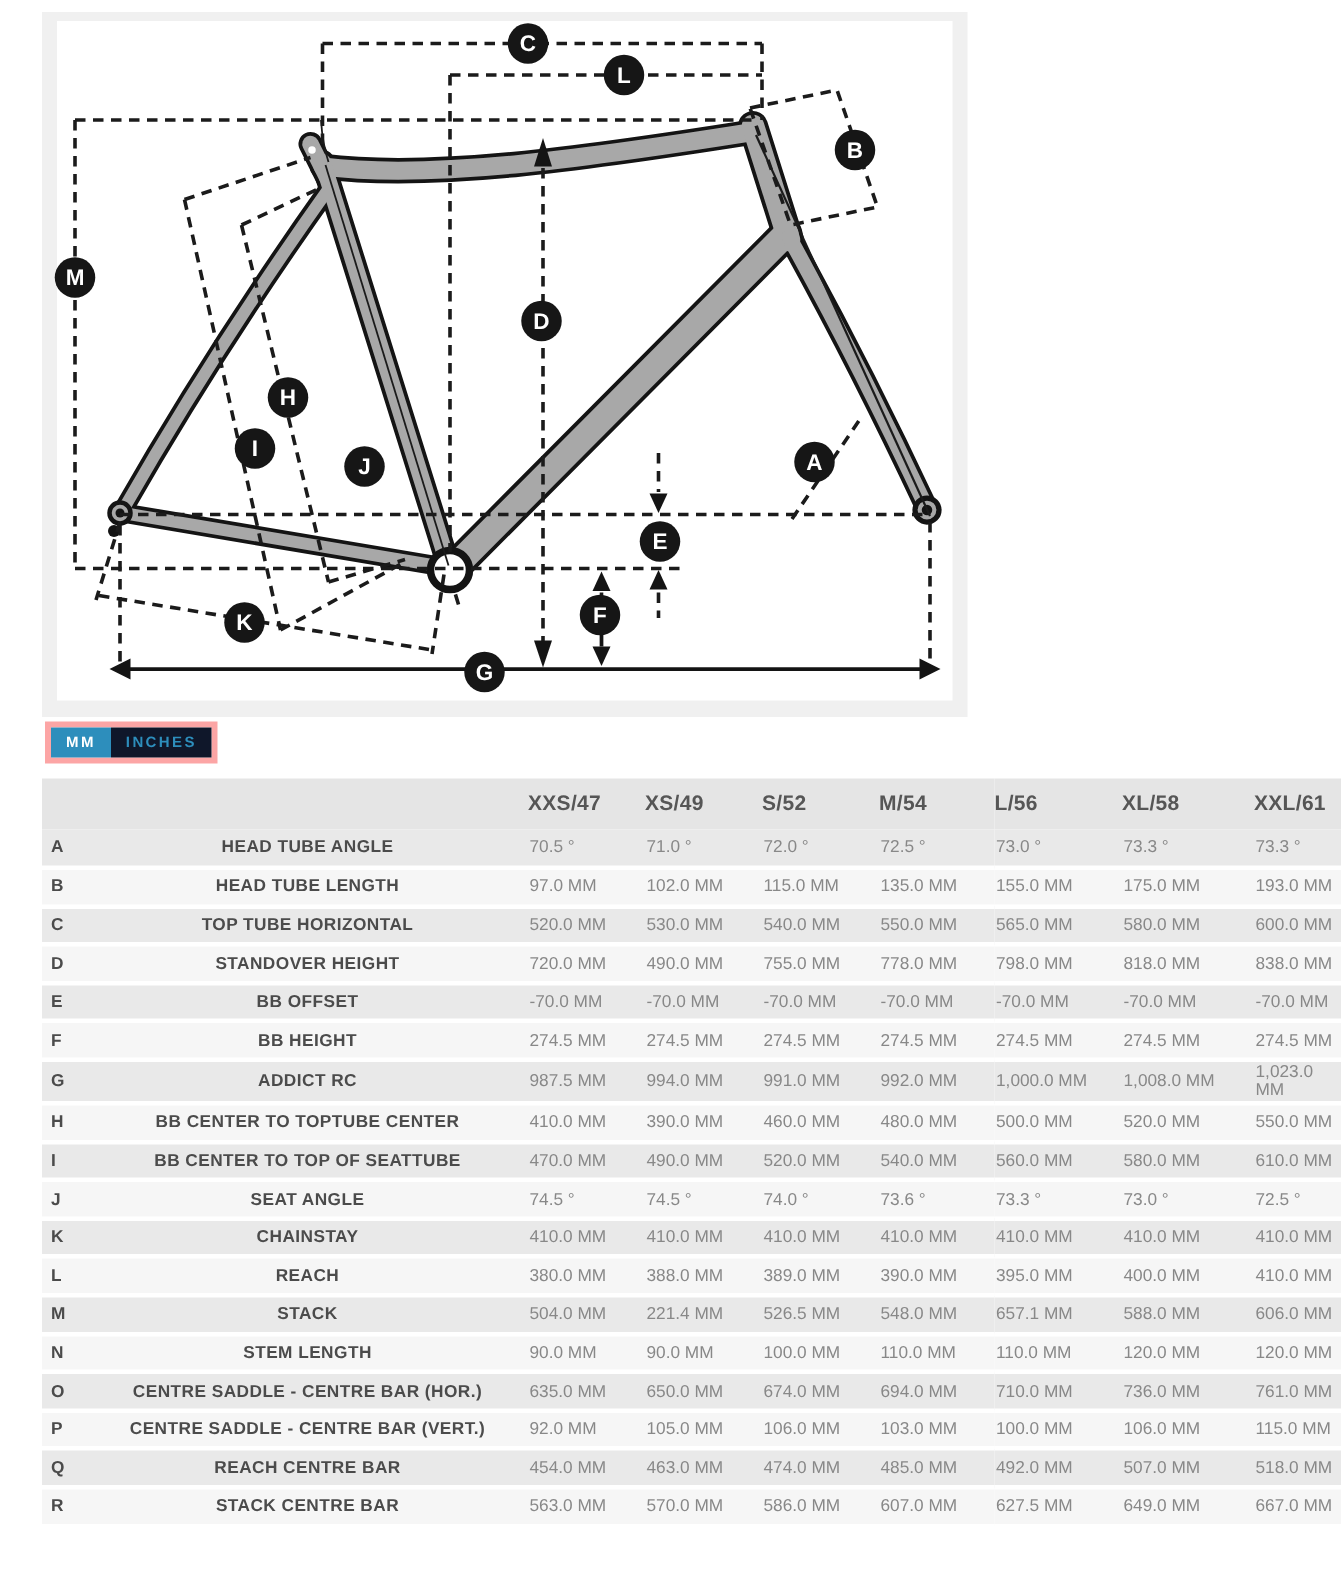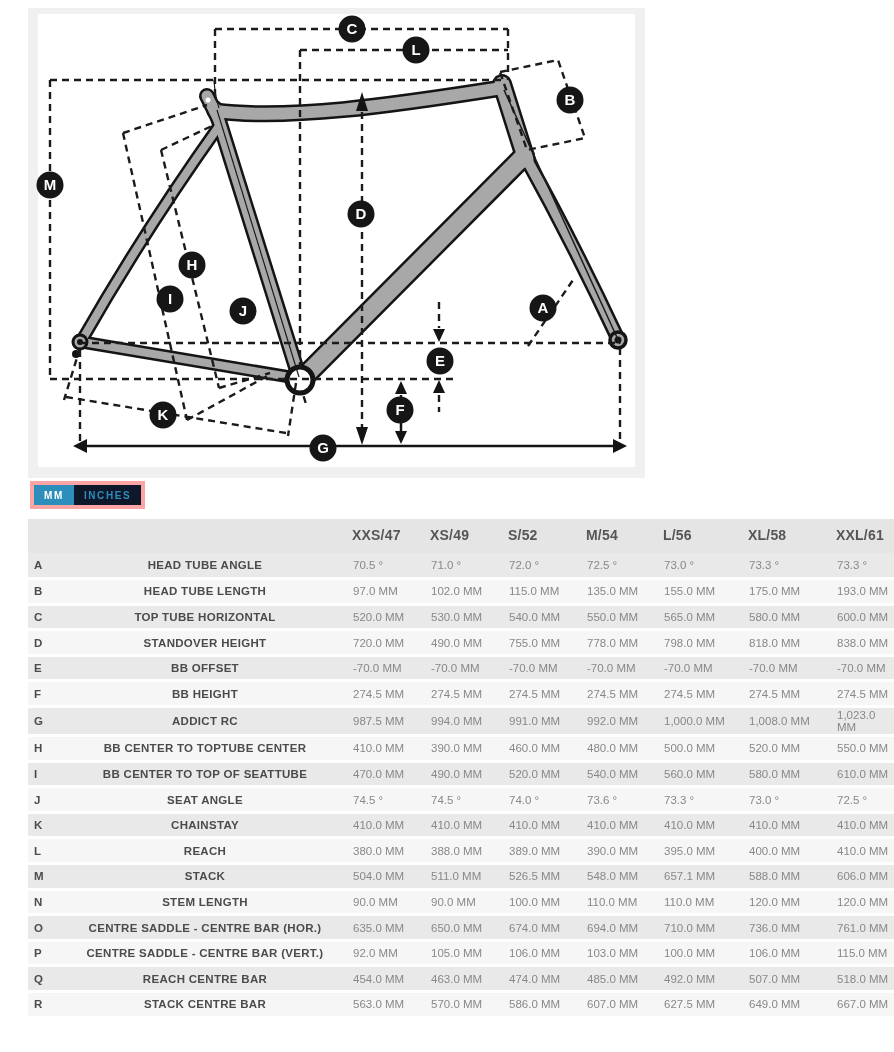--- a/index.html
+++ b/index.html
@@ -360,21 +360,21 @@
         <td class="val">390.0 MM</td>
         <td class="val">395.0 MM</td>
         <td class="val">400.0 MM</td>
         <td class="val">410.0 MM</td>
       </tr>
       <tr>
     <td class="letter">M</td>
     <td class="label">STACK</td>
 
   <td class="val">504.0 MM</td>
-        <td class="val">511.0 MM</td>
+        <td class="val">221.4 MM</td>
         <td class="val">526.5 MM</td>
         <td class="val">548.0 MM</td>
         <td class="val">657.1 MM</td>
         <td class="val">588.0 MM</td>
         <td class="val">606.0 MM</td>
       </tr>
       <tr>
     <td class="letter">N</td>
     <td class="label">STEM LENGTH</td>
 

